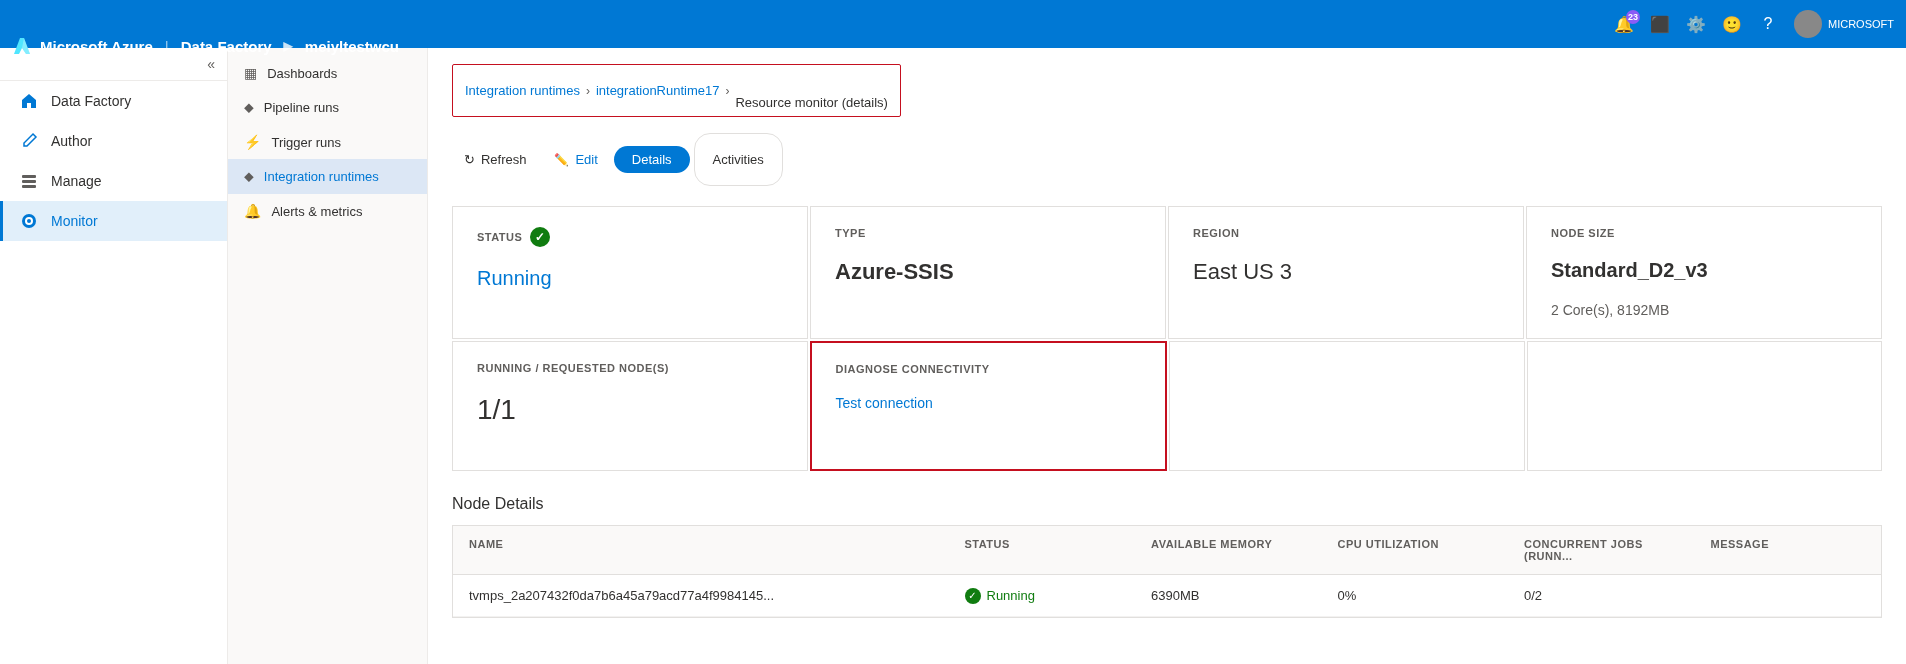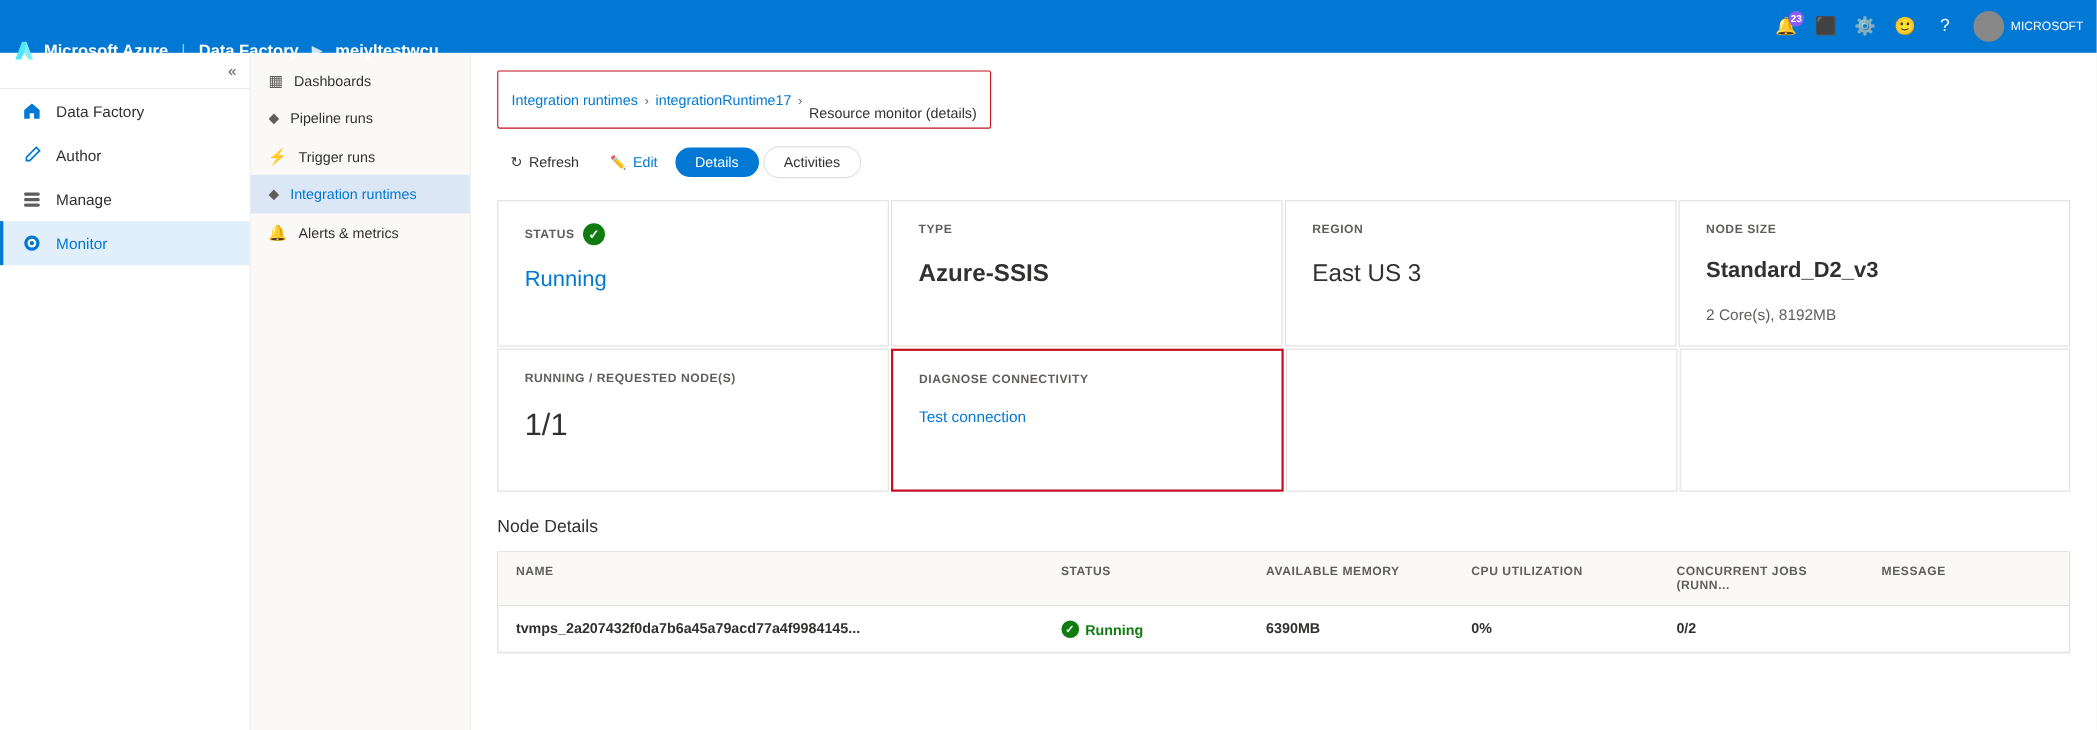--- a/index.html
+++ b/index.html
@@ -269,22 +269,21 @@
       letter-spacing: 0.5px;
       text-transform: uppercase;
       padding: 4px 16px;
       flex: 1;
     }
     .th.wide { flex: 3; }
     .table-row {
       display: flex;
       padding: 8px 0;
       border-bottom: 1px solid #f3f2f1;
-      align-items: flex-start;
-      font-weight: bold;
+      align-items: center;
     }
     .td {
       font-size: 13px;
       color: #323130;
       padding: 4px 16px;
       flex: 1;
     }
     .td.wide { flex: 3; }
     .running-badge {
       display: inline-flex;
@@ -416,21 +415,21 @@
         <span>↻</span>
         <span>Refresh</span>
       </button>
       <button class="toolbar-btn" style="color:#0078d4;">
         <span style="font-size:12px;">✏️</span>
         <span>Edit</span>
       </button>
       <button class="toolbar-btn active">
         <span>Details</span>
       </button>
-      <button class="toolbar-btn" style="border:1px solid #e1dfdd;border-radius:16px;padding:6px 18px;">
+      <button class="toolbar-btn" style="border:1px solid #e1dfdd;border-radius:16px;padding:18px 18px;">
         <span>Activities</span>
       </button>
     </div>
 
     
     <div class="cards-row">
 
       <div class="card">
         <div class="card-label">
           <span>STATUS</span>

